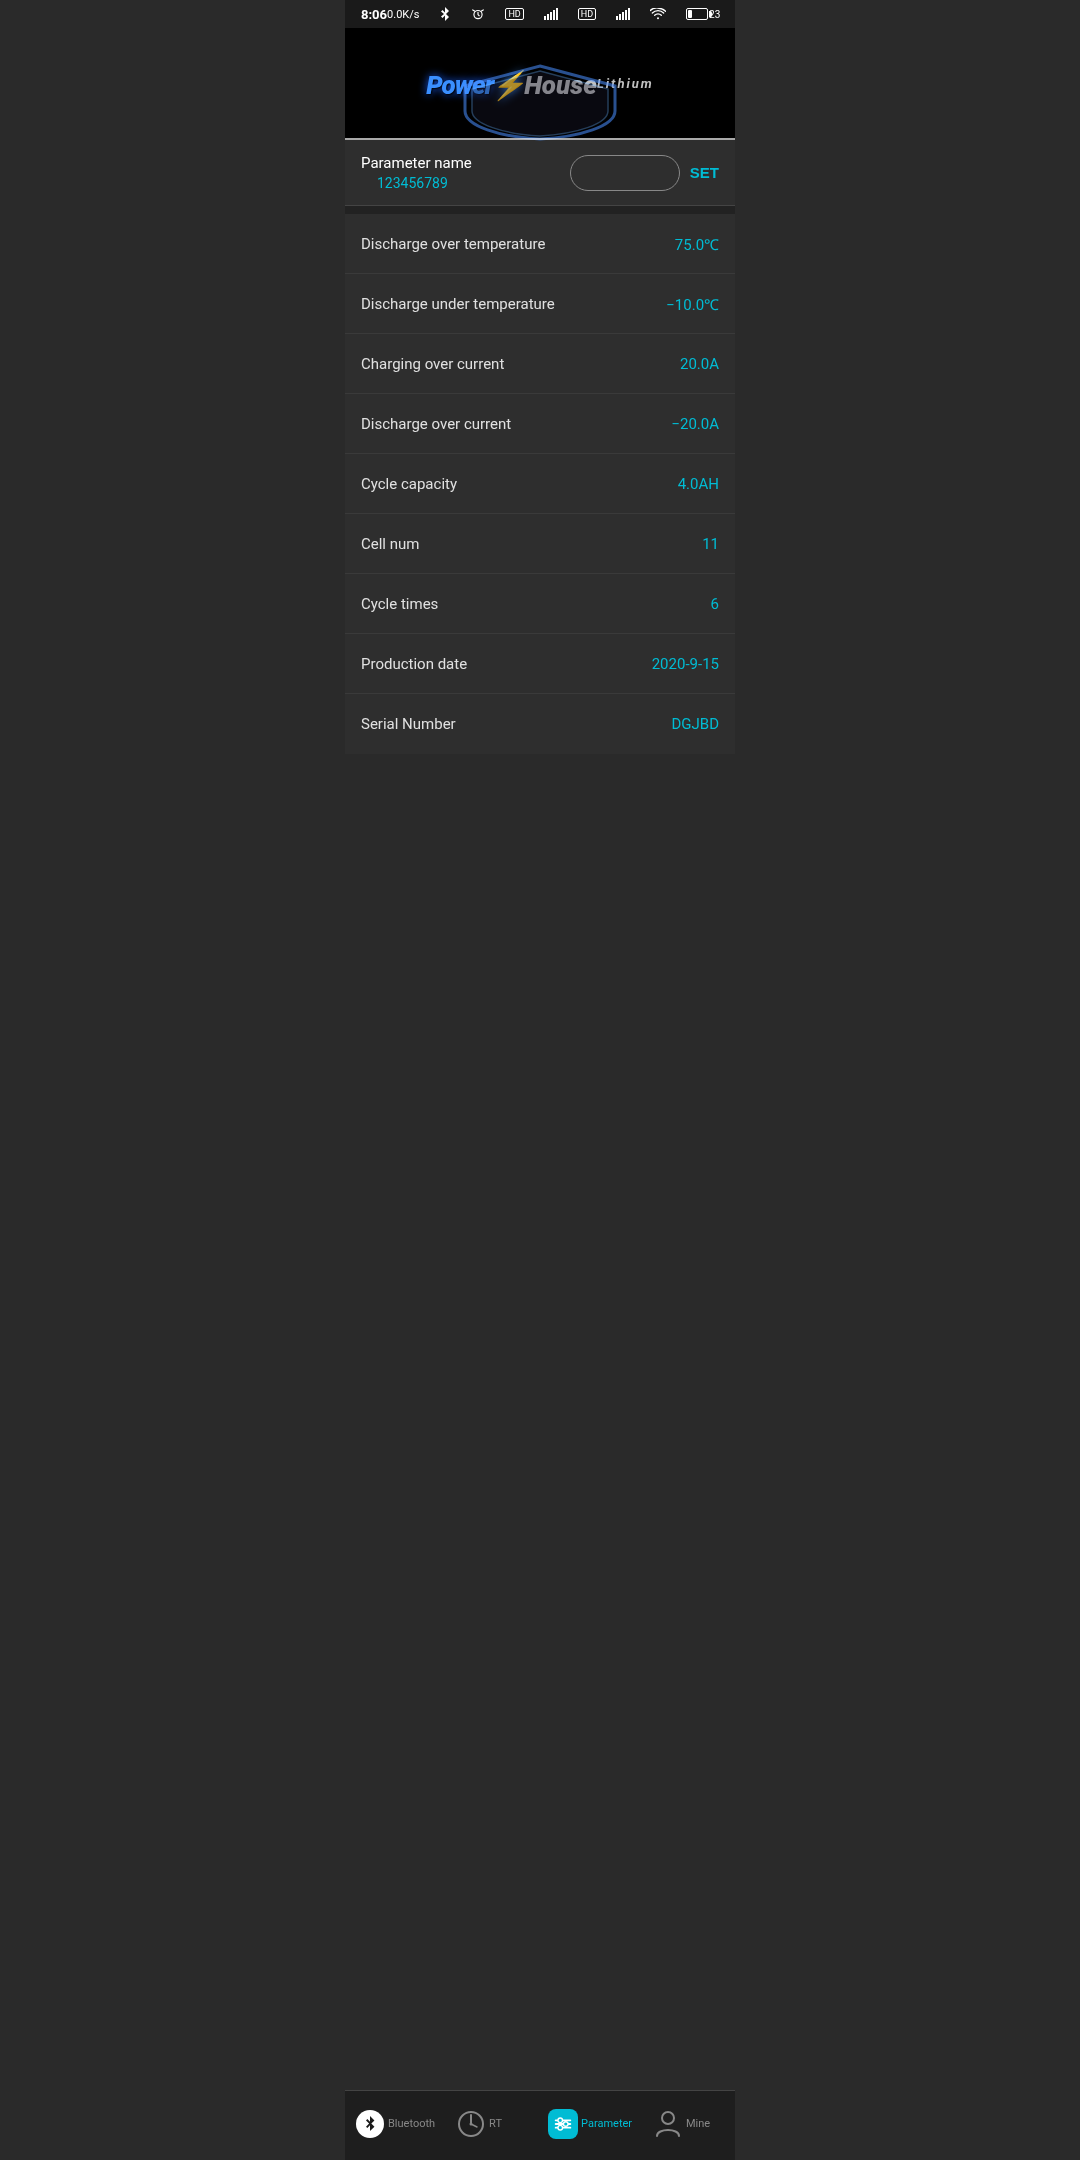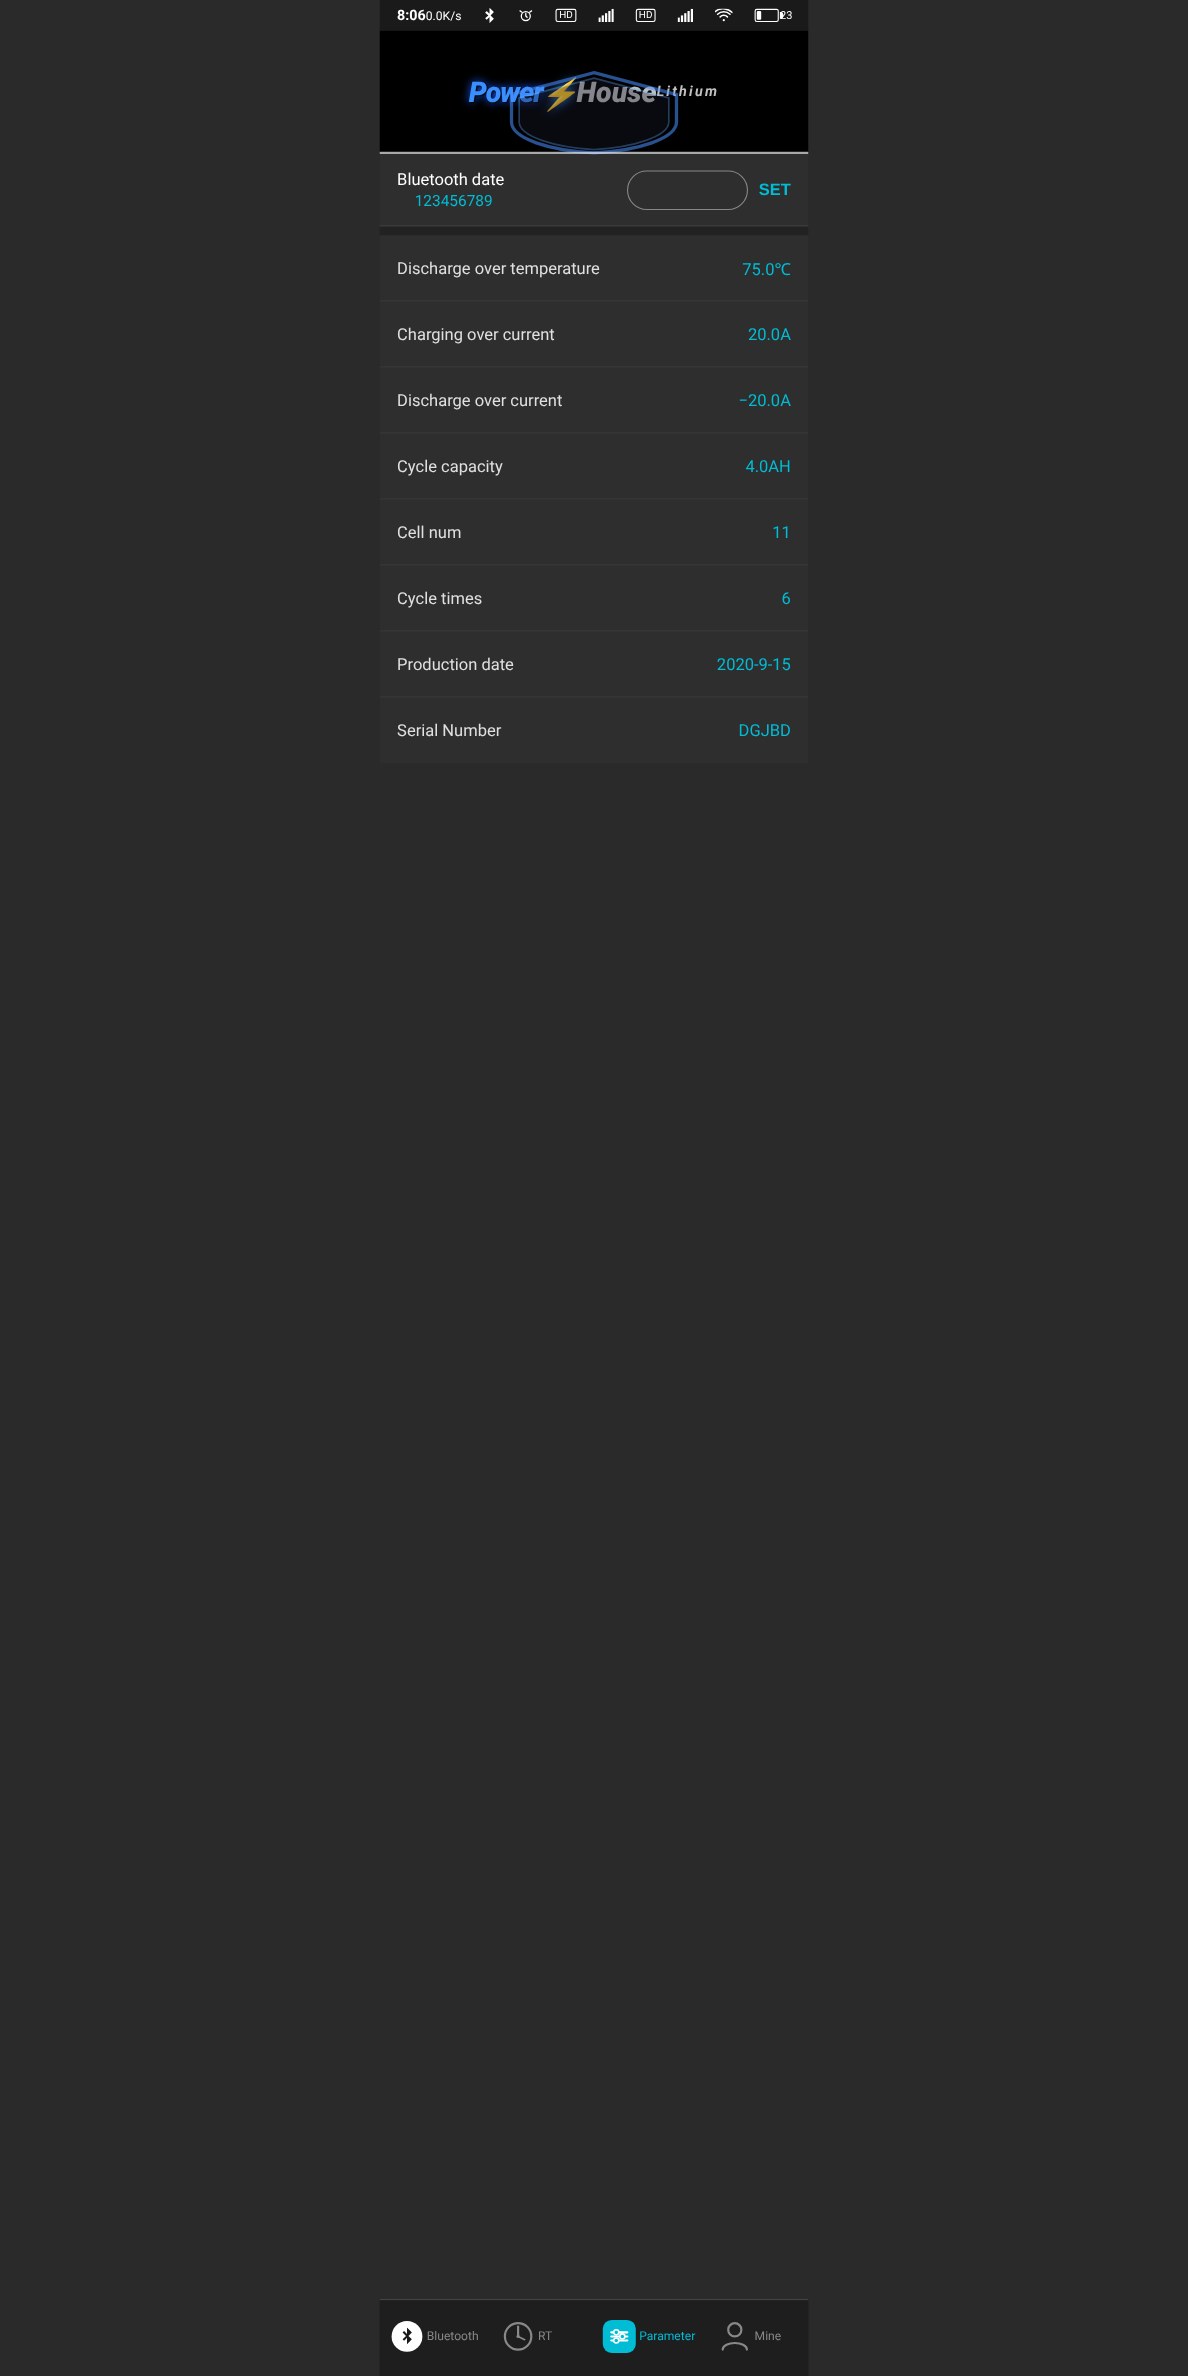--- a/index.html
+++ b/index.html
@@ -331,36 +331,40 @@
     </div>
     <div class="logo-text-lithium">Lithium</div>
   </div>
 </div>
 
 <div style="height:2px;background:#fff;opacity:0.6;"></div>
 
 <div class="bt-name-section">
   <div class="bt-name-row">
     <div>
-      <div class="bt-name-label">Bluetooth date</div>
+      <div class="bt-name-label">Parameter name</div>
       <div class="bt-name-value">123456789</div>
     </div>
     <div class="bt-input-area">
       <input type="text" class="bt-input" placeholder="" style="">
       <button class="set-button">SET</button>
     </div>
   </div>
 </div>
 
 <div class="section-gap"></div>
 
 <div class="data-rows" id="data-rows-container">
 <div class="data-row">
       <span class="data-row-label">Discharge over temperature</span>
       <span class="data-row-value">75.0℃</span>
+    </div>
+    <div class="data-row">
+      <span class="data-row-label">Discharge under temperature</span>
+      <span class="data-row-value">−10.0℃</span>
     </div>
     <div class="data-row">
       <span class="data-row-label">Charging over current</span>
       <span class="data-row-value">20.0A</span>
     </div>
     <div class="data-row">
       <span class="data-row-label">Discharge over current</span>
       <span class="data-row-value">−20.0A</span>
     </div>
     <div class="data-row">

